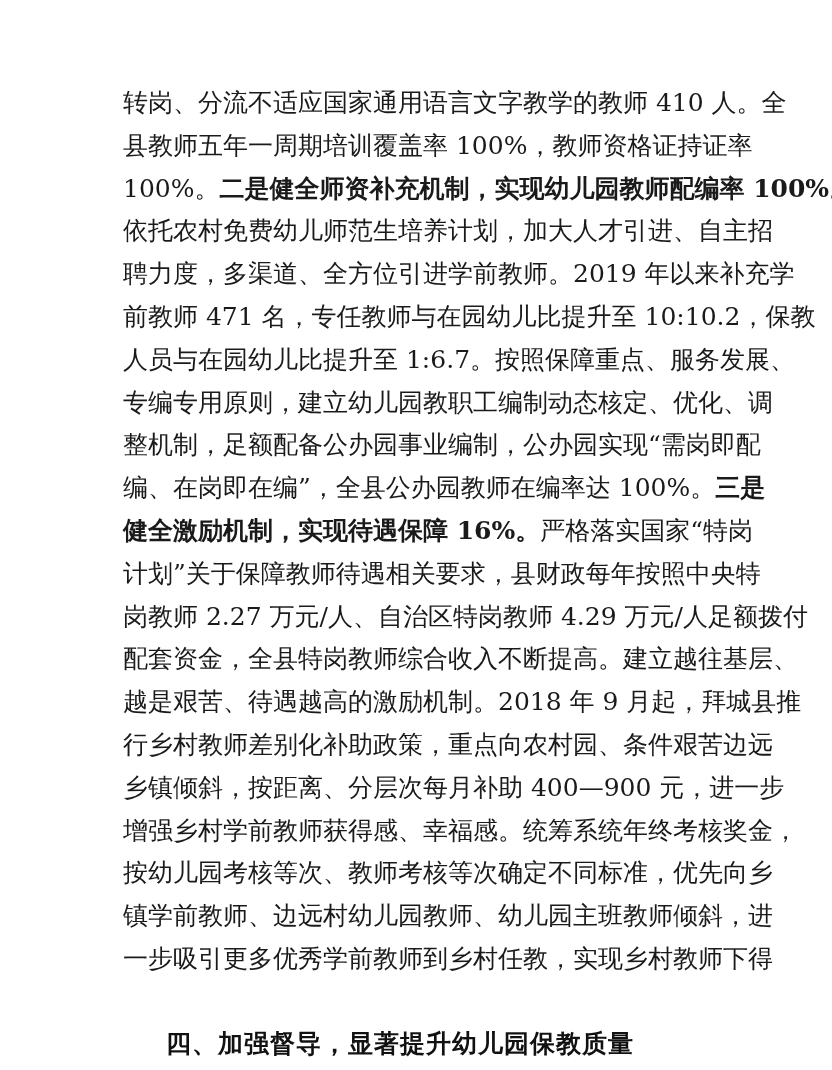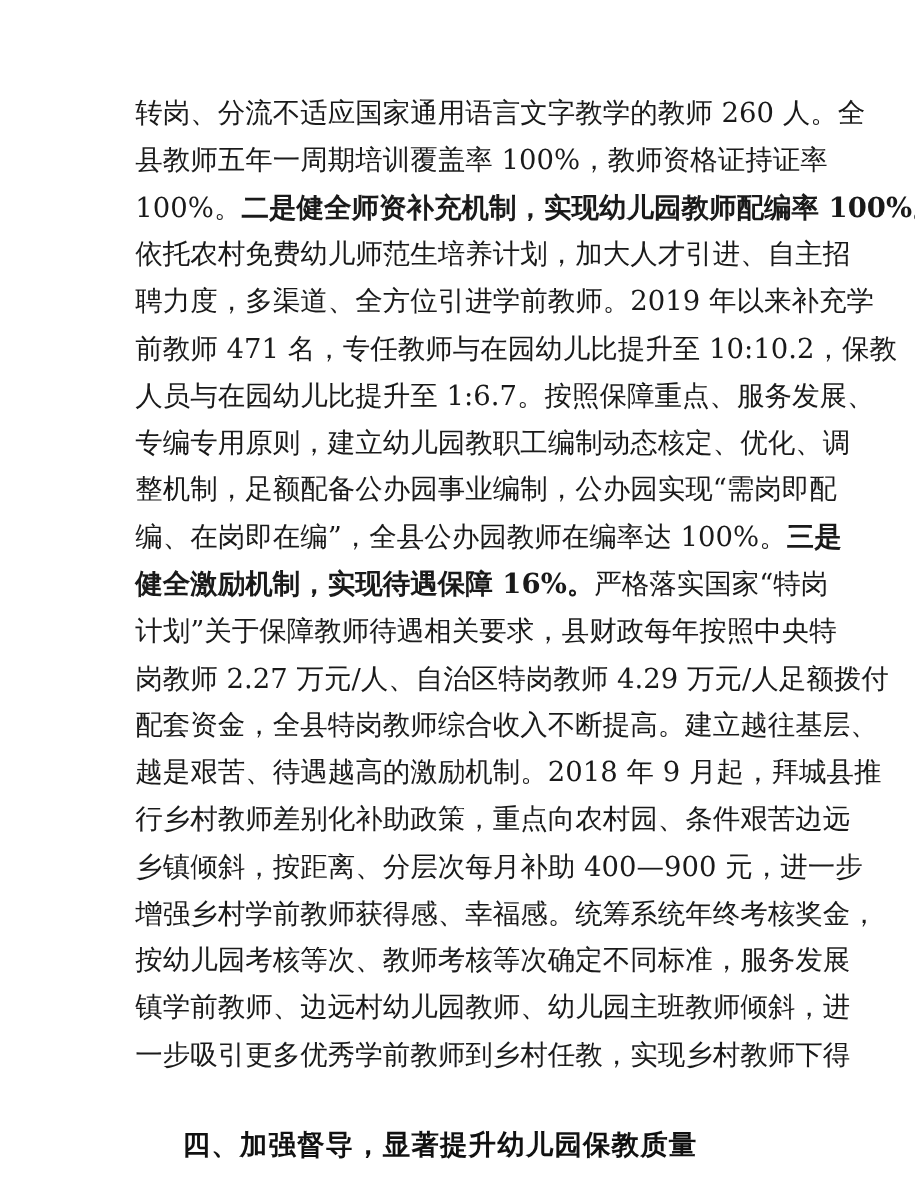--- a/index.html
+++ b/index.html
@@ -42,50 +42,50 @@
     }
     .line b, .bold {
       font-weight: bold;
     }
     .heading {
       position: absolute;
       left: 166px;
       top: 1021px;
       height: 44px;
       line-height: 44px;
-      font-family: Liberation Mono, monospace;
+      font-family: Liberation Sans, sans-serif;
       font-weight: bold;
       font-size: 25px;
       letter-spacing: 1px;
       color: #111111;
       white-space: nowrap;
     }
     .seg { display: inline; }
   </style>
 </head>
 <body>
 
 <div class="page">
   <div class="body-text" id="body-text">
-      <div class="line"><span class="seg">转岗、分流不适应国家通用语言文字教学的教师 260 人。全</span></div>
+      <div class="line"><span class="seg">转岗、分流不适应国家通用语言文字教学的教师 410 人。全</span></div>
       <div class="line"><span class="seg">县教师五年一周期培训覆盖率 100%，教师资格证持证率</span></div>
       <div class="line"><span class="seg">100%。</span><span class="seg bold">二是健全师资补充机制，实现幼儿园教师配编率 100%。</span></div>
       <div class="line"><span class="seg">依托农村免费幼儿师范生培养计划，加大人才引进、自主招</span></div>
       <div class="line"><span class="seg">聘力度，多渠道、全方位引进学前教师。2019 年以来补充学</span></div>
       <div class="line"><span class="seg">前教师 471 名，专任教师与在园幼儿比提升至 10:10.2，保教</span></div>
       <div class="line"><span class="seg">人员与在园幼儿比提升至 1:6.7。按照保障重点、服务发展、</span></div>
       <div class="line"><span class="seg">专编专用原则，建立幼儿园教职工编制动态核定、优化、调</span></div>
       <div class="line"><span class="seg">整机制，足额配备公办园事业编制，公办园实现“需岗即配</span></div>
       <div class="line"><span class="seg">编、在岗即在编”，全县公办园教师在编率达 100%。</span><span class="seg bold">三是</span></div>
       <div class="line"><span class="seg bold">健全激励机制，实现待遇保障 16%。</span><span class="seg">严格落实国家“特岗</span></div>
       <div class="line"><span class="seg">计划”关于保障教师待遇相关要求，县财政每年按照中央特</span></div>
       <div class="line"><span class="seg">岗教师 2.27 万元/人、自治区特岗教师 4.29 万元/人足额拨付</span></div>
       <div class="line"><span class="seg">配套资金，全县特岗教师综合收入不断提高。建立越往基层、</span></div>
       <div class="line"><span class="seg">越是艰苦、待遇越高的激励机制。2018 年 9 月起，拜城县推</span></div>
       <div class="line"><span class="seg">行乡村教师差别化补助政策，重点向农村园、条件艰苦边远</span></div>
       <div class="line"><span class="seg">乡镇倾斜，按距离、分层次每月补助 400—900 元，进一步</span></div>
       <div class="line"><span class="seg">增强乡村学前教师获得感、幸福感。统筹系统年终考核奖金，</span></div>
-      <div class="line"><span class="seg">按幼儿园考核等次、教师考核等次确定不同标准，服务发展</span></div>
+      <div class="line"><span class="seg">按幼儿园考核等次、教师考核等次确定不同标准，优先向乡</span></div>
       <div class="line"><span class="seg">镇学前教师、边远村幼儿园教师、幼儿园主班教师倾斜，进</span></div>
       <div class="line"><span class="seg">一步吸引更多优秀学前教师到乡村任教，实现乡村教师下得</span></div>
     </div>
   <div class="heading">四、加强督导，显著提升幼儿园保教质量</div>
 </div>
 
 </body></html>

